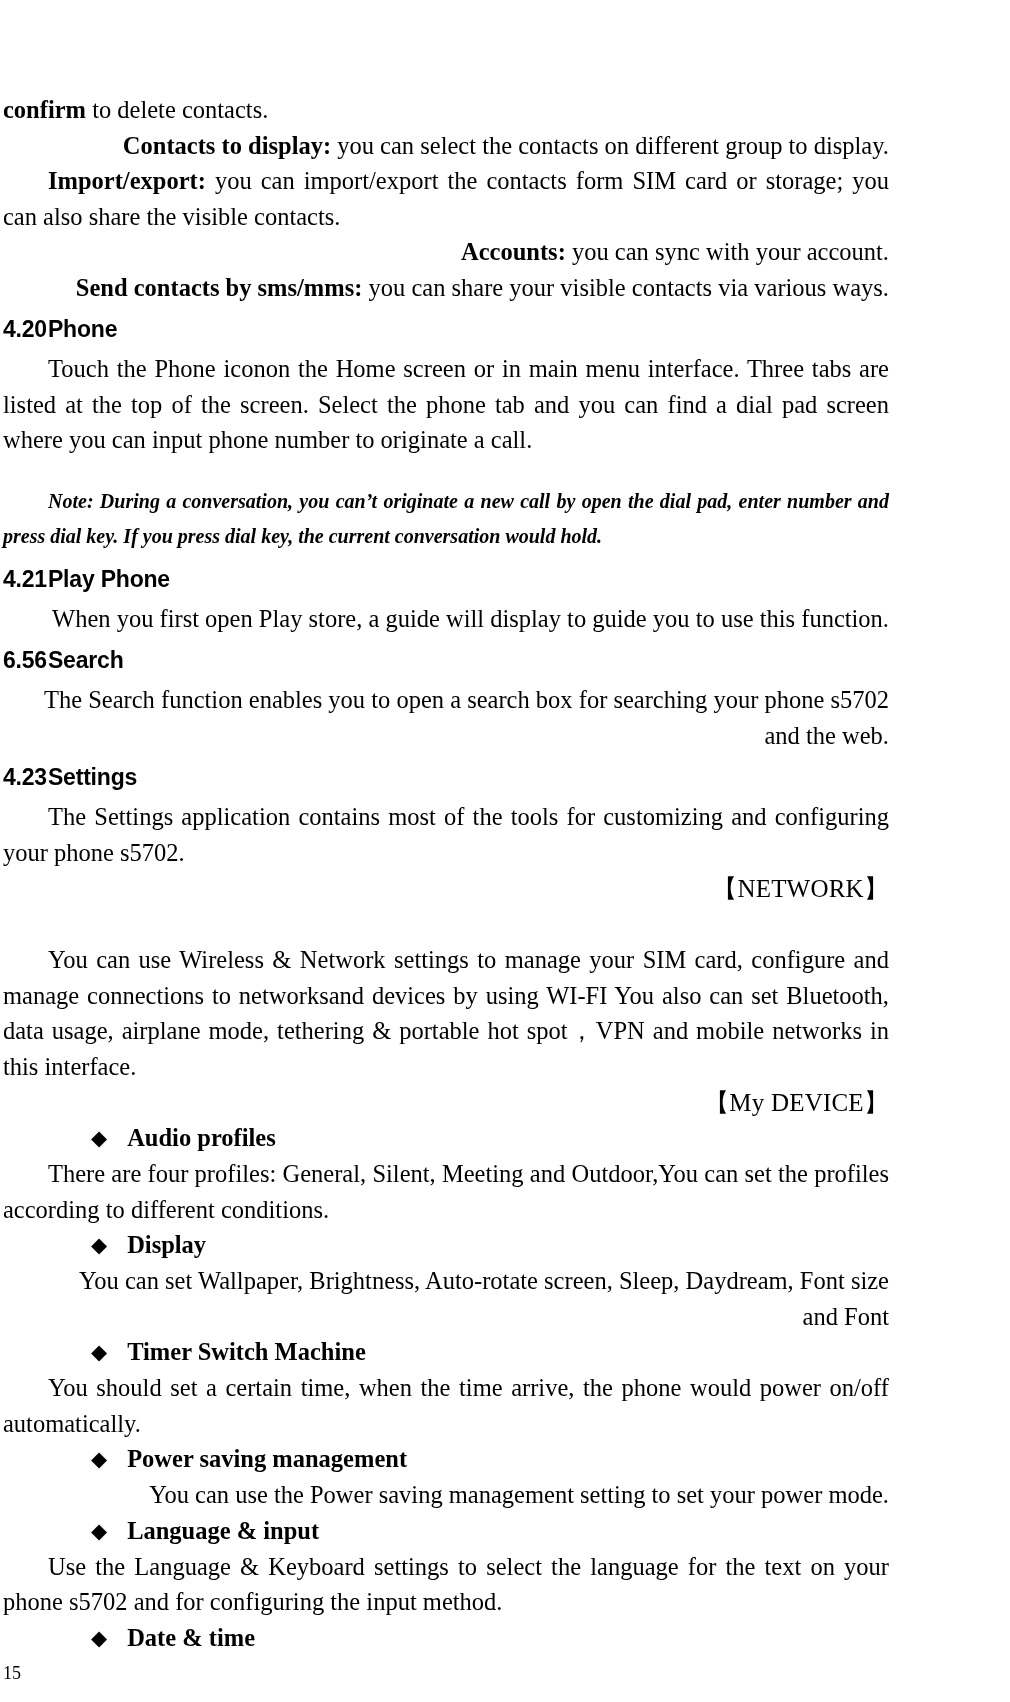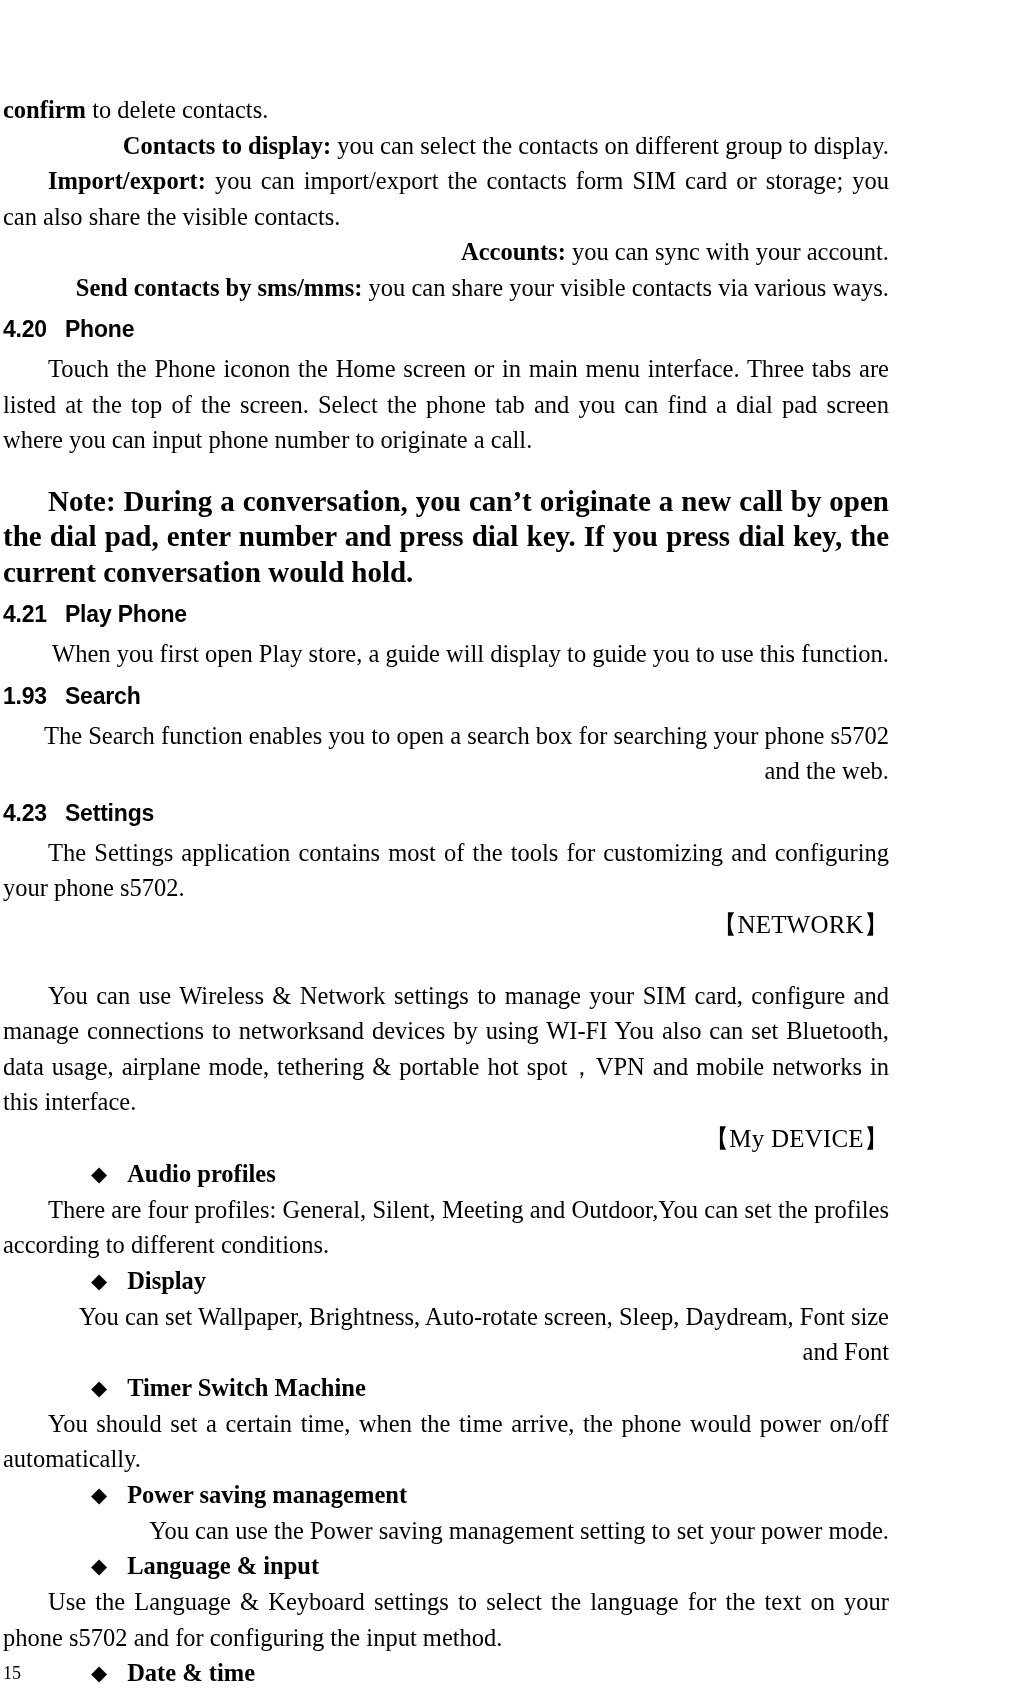--- a/index.html
+++ b/index.html
@@ -50,21 +50,21 @@
   
   .heading {
     font-family: "Liberation Sans", "DejaVu Sans", sans-serif;
     font-weight: bold;
     font-size: 23px;
     line-height: 30px;
     letter-spacing: -0.2px;
     margin: 9px 0 7px 0;
     text-align: left;
   }
-  .heading .num { margin-right: 18px; }
+  .heading .num { margin-right: 1px; }
 
   
   .bracket-title {
     font-weight: normal;
     font-size: 25px;
     line-height: 34px;
     margin: 2px 0 0 0;
     padding-left: 62px;
     text-align: right;
     letter-spacing: 0.2px;
@@ -86,21 +86,22 @@
     font-size: 21px;
     margin-right: 20px;
     position: relative;
     top: -1px;
   }
   .gap-md { height: 26px; }
   .gap-lg { height: 36px; }
 
   .note {
     font-weight: bold;
-    font-size: 29px;
+    font-style: italic;
+    font-size: 20px;
     line-height: 35.5px;
     text-indent: 45px;
     text-align: justify;
     margin: 0;
   }
 
   .pagenum {
     position: absolute;
     left: 3px;
     top: 1660px;
@@ -133,21 +134,21 @@
     <p class="ind1 just">Touch the Phone iconon the Home screen or in main menu interface. Three tabs are listed at the top of the screen. Select the phone tab and you can find a dial pad screen where you can input phone number to originate a call.</p>
 
     <div class="gap-md"></div>
 
     <p class="note">Note: During a conversation, you can’t originate a new call by open the dial pad, enter number and press dial key. If you press dial key, the current conversation would hold.</p>
 
     <div class="heading"><span class="num">4.21</span><span>Play Phone</span></div>
 
     <p class="flush nojust">When you first open  Play store, a guide will display to guide you to use this function.</p>
 
-    <div class="heading"><span class="num">1.93</span><span>Search</span></div>
+    <div class="heading"><span class="num">6.56</span><span>Search</span></div>
 
     <p class="flush nojust">The Search function enables you to open a search box for searching your phone s5702 and the web.</p>
 
     <div class="heading"><span class="num">4.23</span><span>Settings</span></div>
 
     <p class="ind1 just">The Settings application contains most of the tools for customizing and configuring your phone s5702.</p>
 
     <div class="bracket-title"><span class="brk">【</span><span>NETWORK</span><span class="brk">】</span></div>
 
     <div class="gap-lg"></div>

